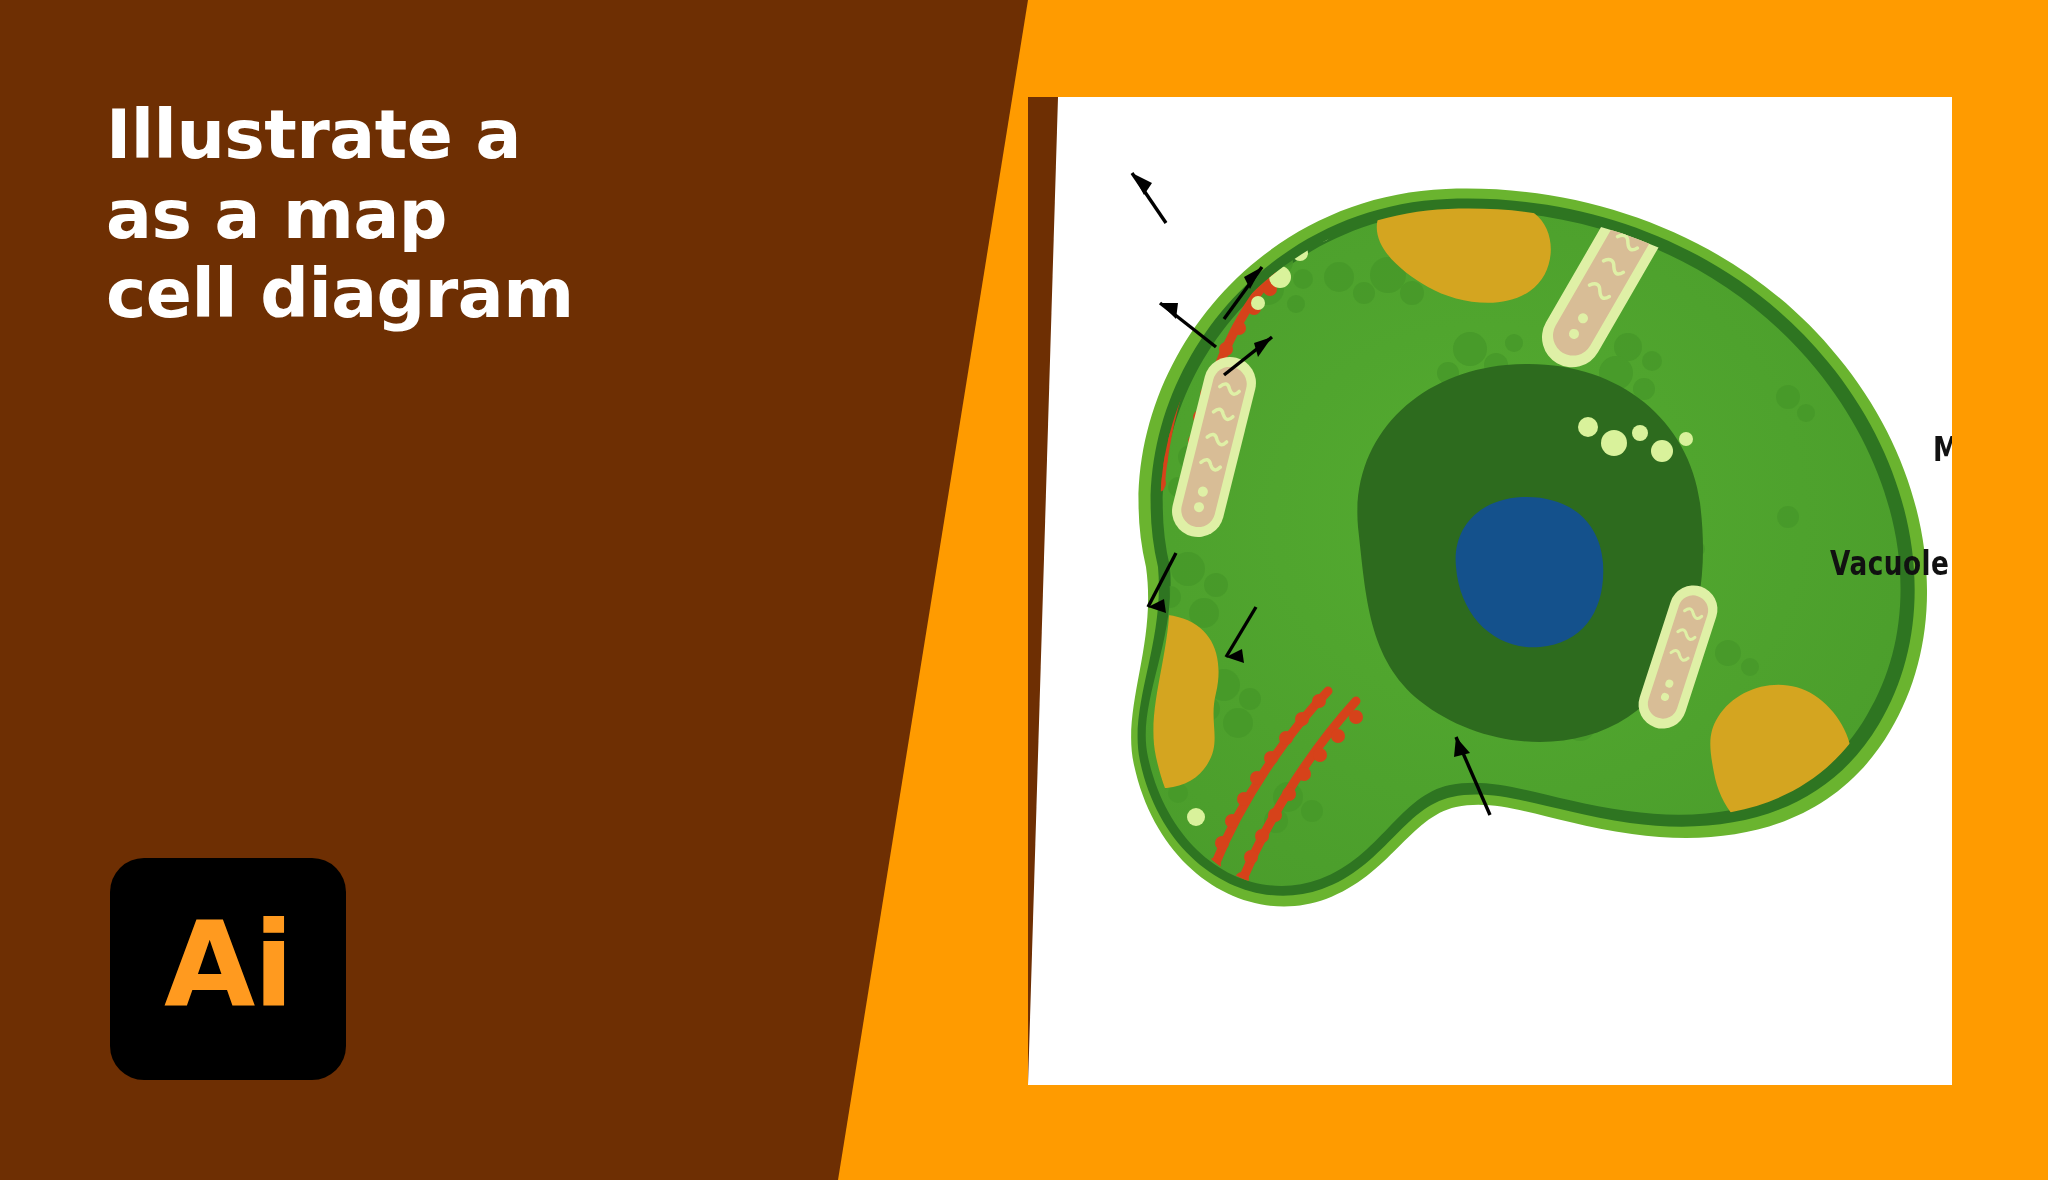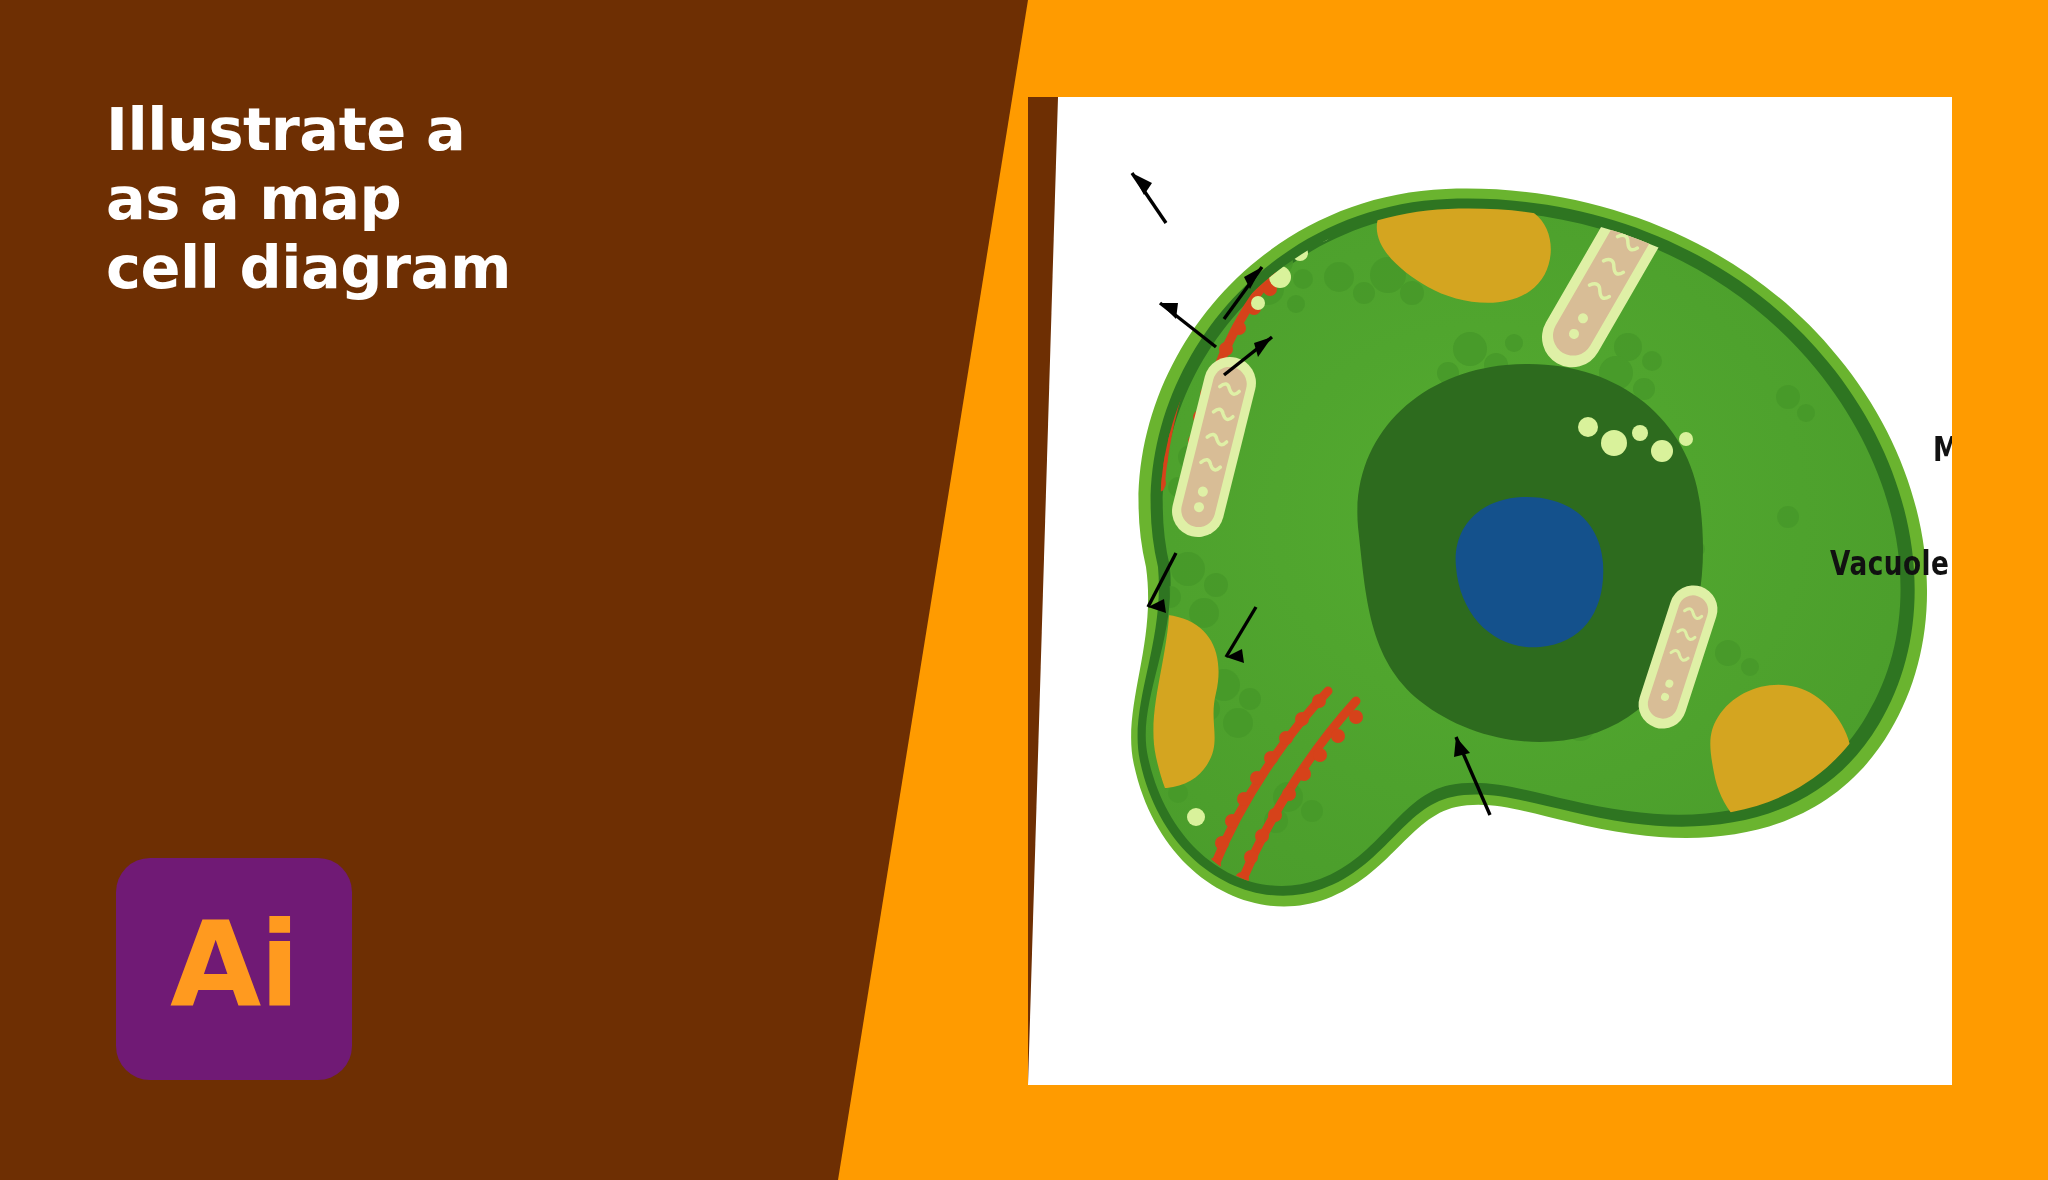--- a/index.html
+++ b/index.html
@@ -12,30 +12,30 @@
   .stage { position:absolute; inset:0; width:2048px; height:1180px; overflow:hidden; }
 
   
   .brown-panel{
     position:absolute; left:0; top:0; width:1100px; height:1180px;
     background:#6e2f03;
     clip-path: polygon(0 0, 1028px 0, 838px 1180px, 0 1180px);
   }
   .headline{
     position:absolute; left:106px; top:95px; width:640px;
-    color:#ffffff; font-size:59px; line-height:1.17; font-weight:700;
+    color:#ffffff; font-size:68px; line-height:1.17; font-weight:700;
     letter-spacing:-0.5px;
     font-family:"DejaVu Sans", sans-serif;
   }
   .headline span{ display:block; }
 
   
   .ai-logo{
-    position:absolute; left:116px; top:858px; width:236px; height:222px;
-    background:#701a75; border-radius:34px;
+    position:absolute; left:110px; top:858px; width:236px; height:222px;
+    background:#000000; border-radius:34px;
     display:flex; align-items:center; justify-content:center;
   }
   .ai-logo .ai-text{
     color:#ff9a1f; font-size:118px; font-weight:700; line-height:1;
     font-family:"DejaVu Sans", sans-serif; letter-spacing:-2px;
     transform:translateY(-4px);
   }
 
   
   .canvas{

